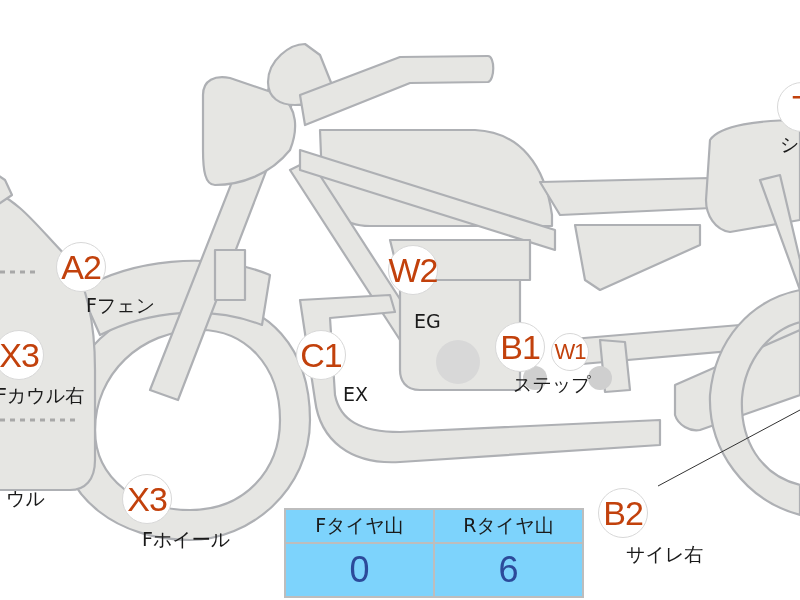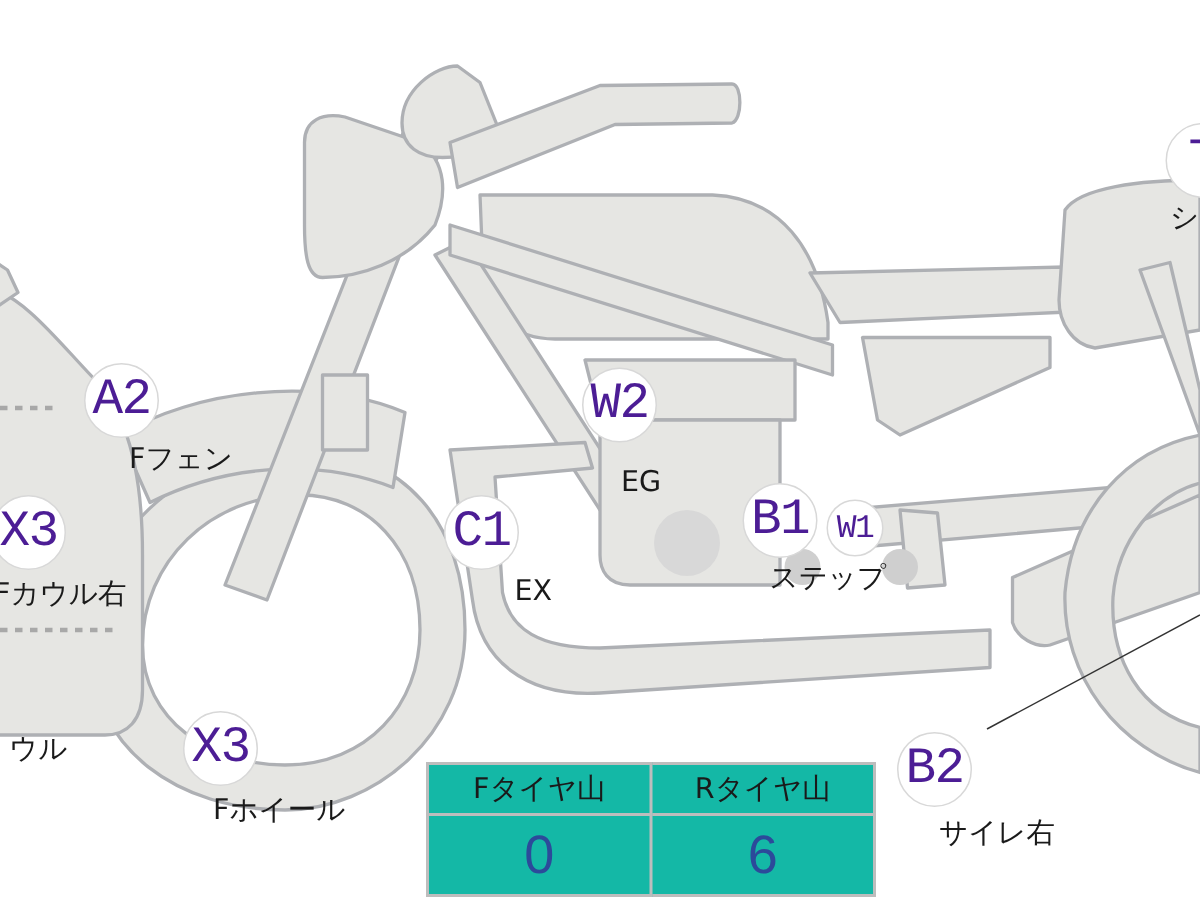--- a/index.html
+++ b/index.html
@@ -3,27 +3,27 @@
 <meta charset="utf-8">
 <style>
   html, body { margin:0; padding:0; background:#ffffff; }
   body { width:800px; height:600px; overflow:hidden; position:relative;
          font-family:"DejaVu Sans", "Liberation Sans", sans-serif; }
   #bike { position:absolute; left:0; top:0; width:800px; height:600px; }
   .part { fill:#e6e6e3; stroke:#aeb0b4; stroke-width:2.2; stroke-linejoin:round; }
   .badge { position:absolute; width:50px; height:50px; border-radius:50%;
            background:#ffffff; border:1.5px solid #d8d8d8; box-sizing:border-box;
            display:flex; align-items:center; justify-content:center;
-           color:#4c1d95; font-size:34px; font-family:Liberation Mono, monospace;
+           color:#c2410c; font-size:34px; font-family:Liberation Sans, sans-serif;
            letter-spacing:-1px; }
   .badge.small { width:38px; height:38px; font-size:22px;text-align:center; }
   .lbl { position:absolute; color:#1a1a1a; font-size:19px; white-space:nowrap;
          font-family:"DejaVu Sans", sans-serif; }
   #tire-table { position:absolute; left:284px; top:508px; border-collapse:collapse;
-                background:#14b8a6; }
+                background:#7dd3fc; }
   #tire-table td { border:2px solid #bdbdbd; text-align:center; width:147px; padding:0; }
   #tire-table .th { height:32px; font-size:19px; color:#1a1a1a; }
   #tire-table .val { height:52px; font-size:36px; color:#2c4a9a;
                      font-family:"Liberation Sans", sans-serif; }
 </style>
 </head>
 <body>
 
 <svg id="bike" viewBox="0 0 800 600">
 

